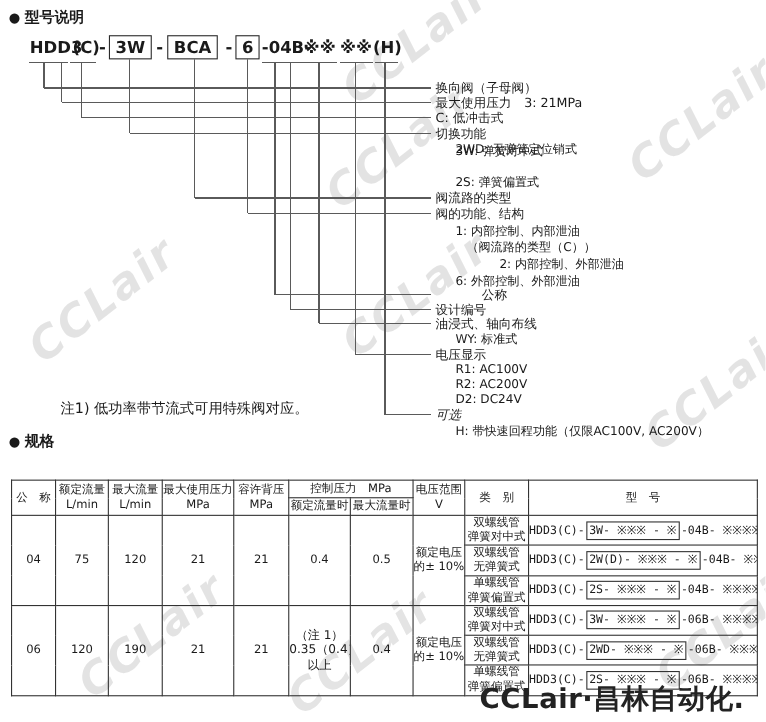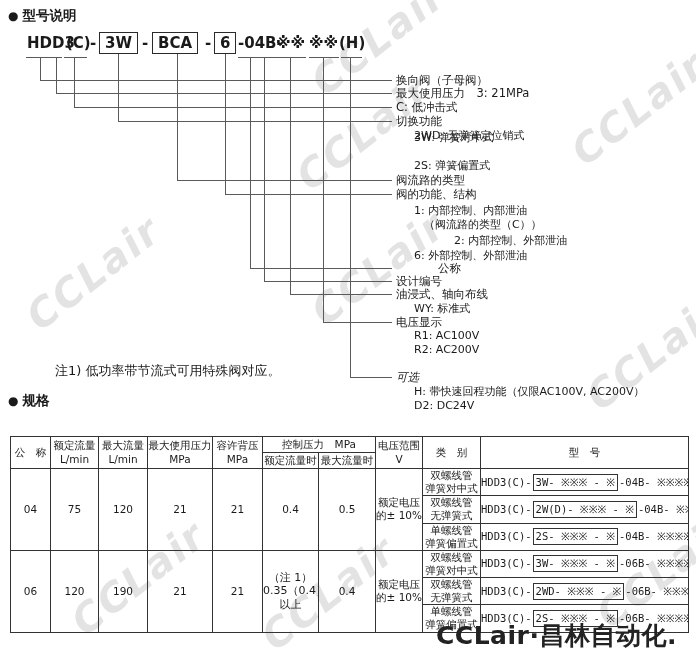--- a/index.html
+++ b/index.html
@@ -128,21 +128,21 @@
   <div class="sub" style="top:217px; left:424px;">（阀流路的类型（C））</div>
   <div class="sub" style="top:233px;margin-left:40px;">2: 内部控制、外部泄油</div>
   <div class="sub" style="top:248px;">6: 外部控制、外部泄油</div>
   <div class="lbl" style="top:261px;margin-left:42px;">公称</div>
   <div class="lbl" style="top:274px;">设计编号</div>
   <div class="lbl" style="top:287px;">油浸式、轴向布线</div>
   <div class="sub" style="top:301px;">WY: 标准式</div>
   <div class="lbl" style="top:315px;">电压显示</div>
   <div class="sub" style="top:329px;">R1: AC100V</div>
   <div class="sub" style="top:343px;">R2: AC200V</div>
-  <div class="sub" style="top:356px;margin-top:43px;">D2: DC24V</div>
+  <div class="sub" style="top:356px;">D2: DC24V</div>
   <div class="lbl" style="top:370px;font-style:italic;">可选</div>
   <div class="sub" style="top:384px;">H: 带快速回程功能（仅限AC100V, AC200V）</div>
 
   <div class="note1">注1) 低功率带节流式可用特殊阀对应。</div>
 
   <div class="sec-title" style="top:392px;">
     <span class="blt">●</span><span>规格</span>
   </div>
 
   <table class="spec">

